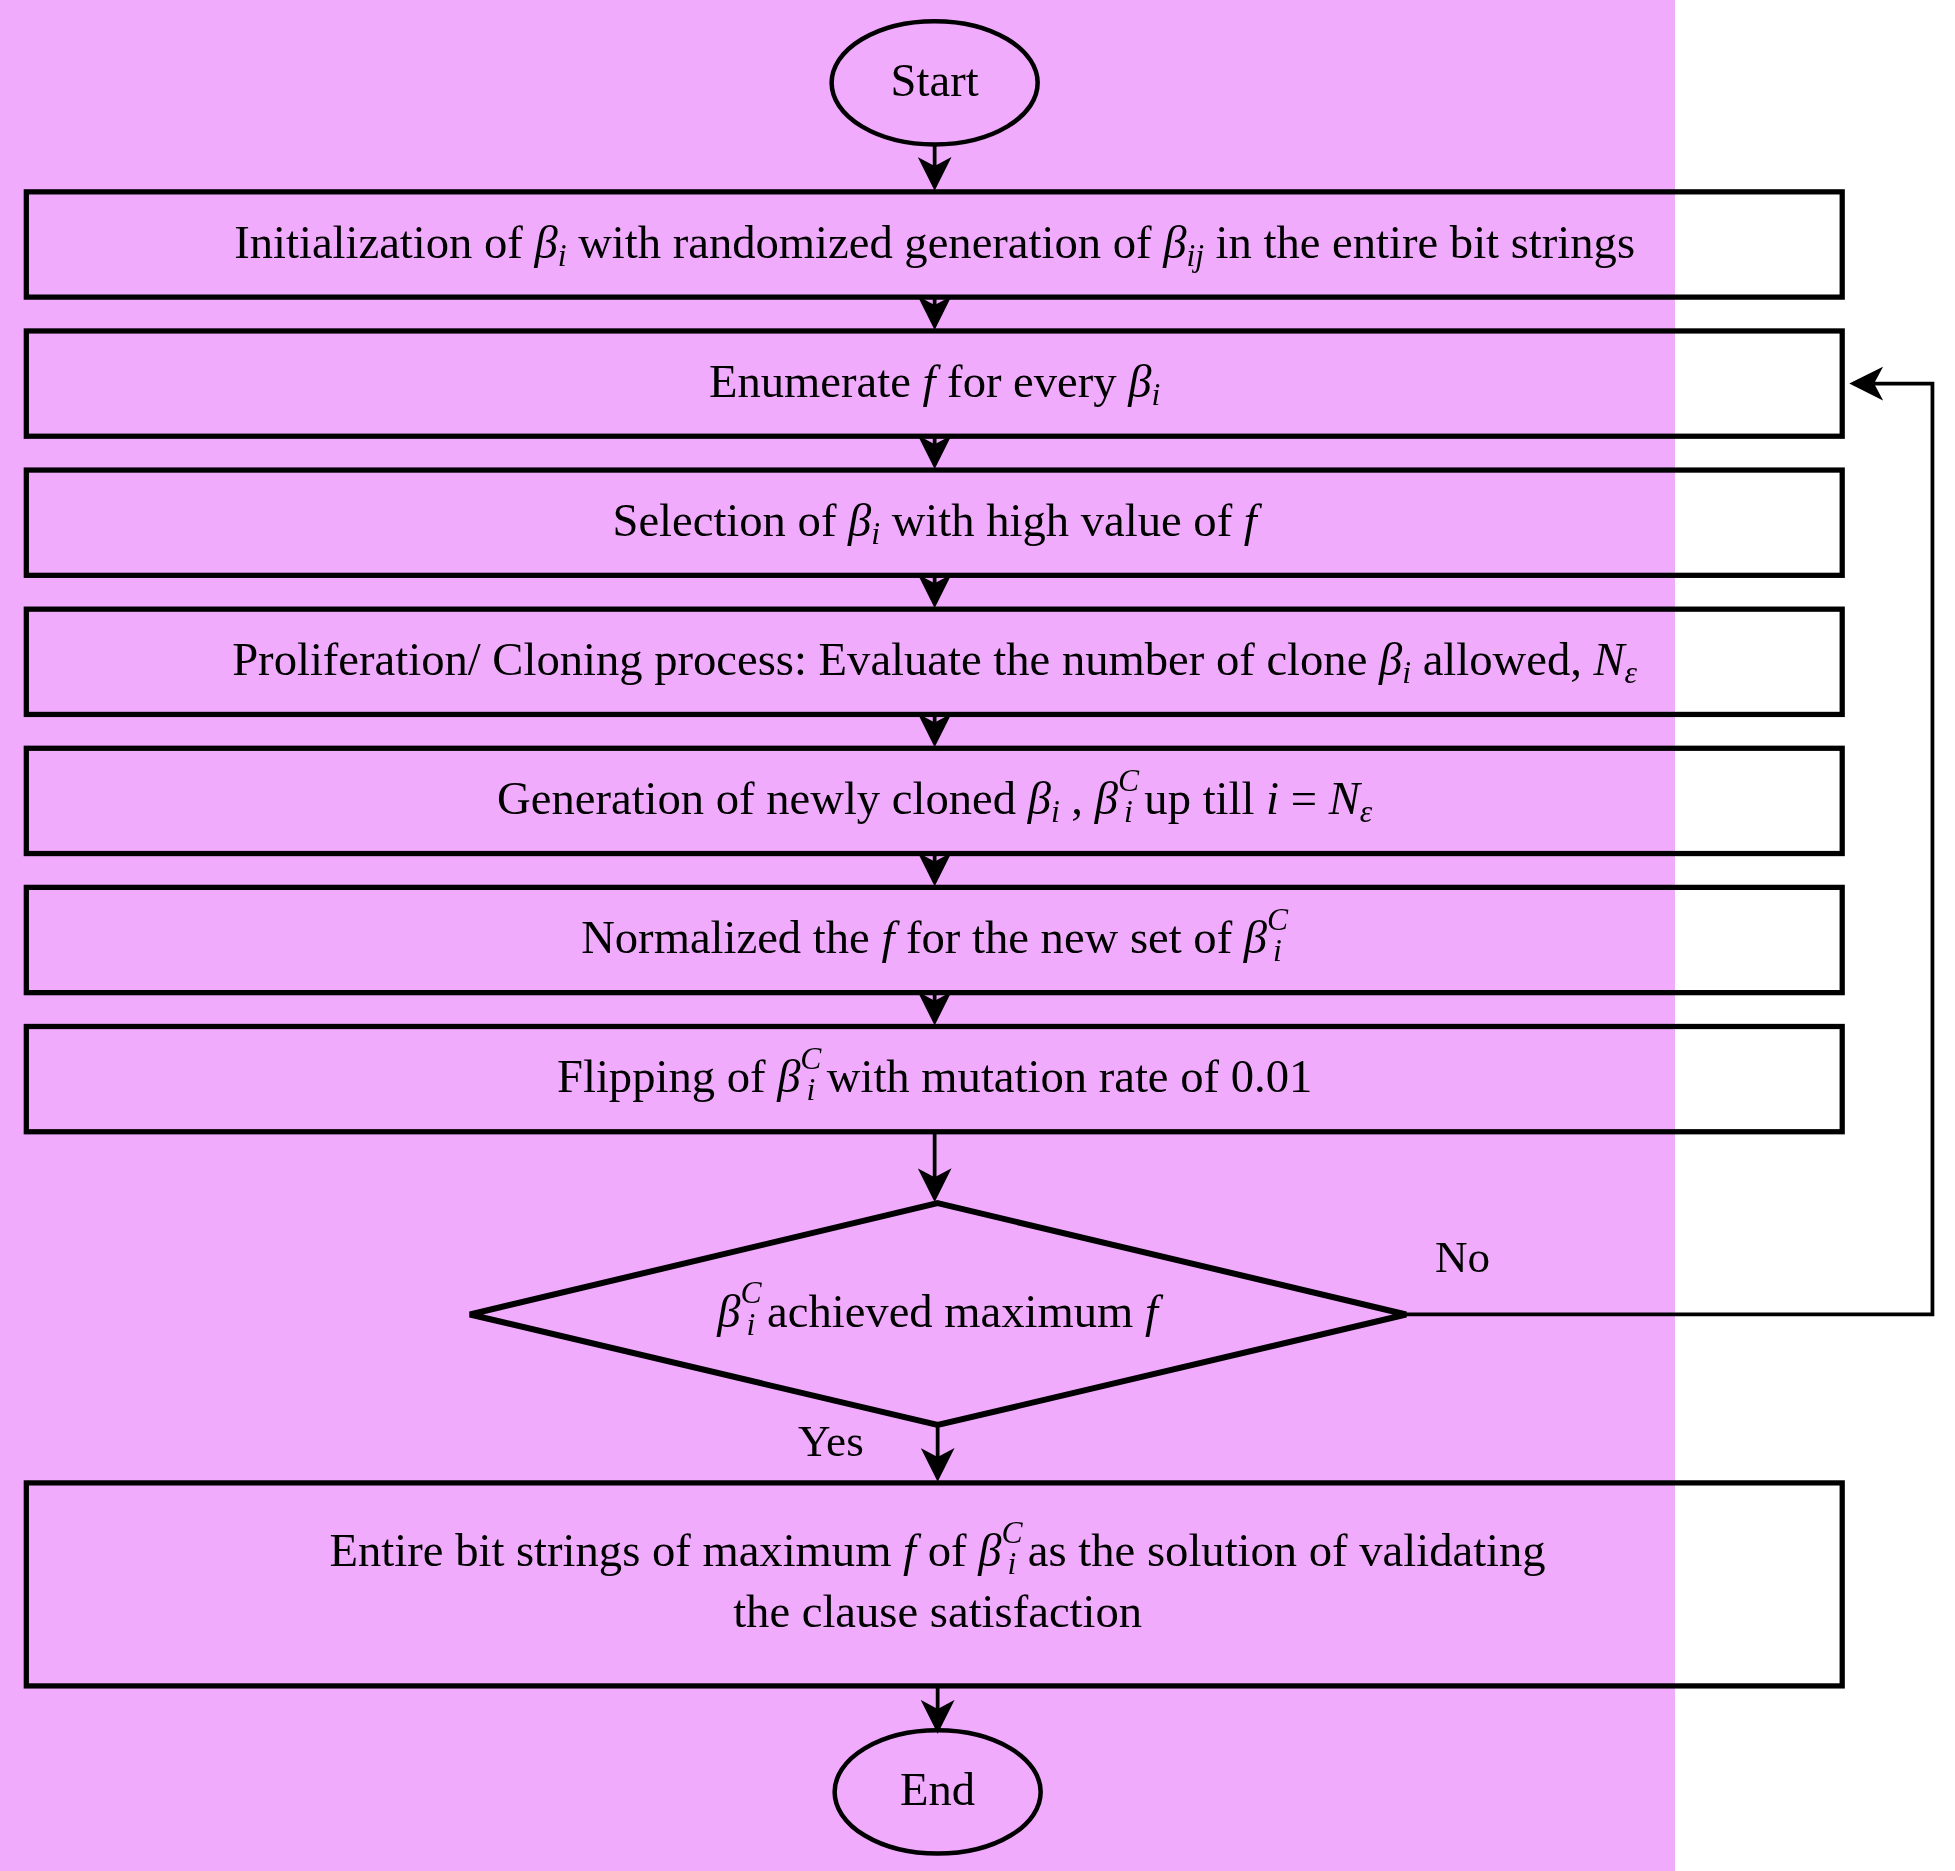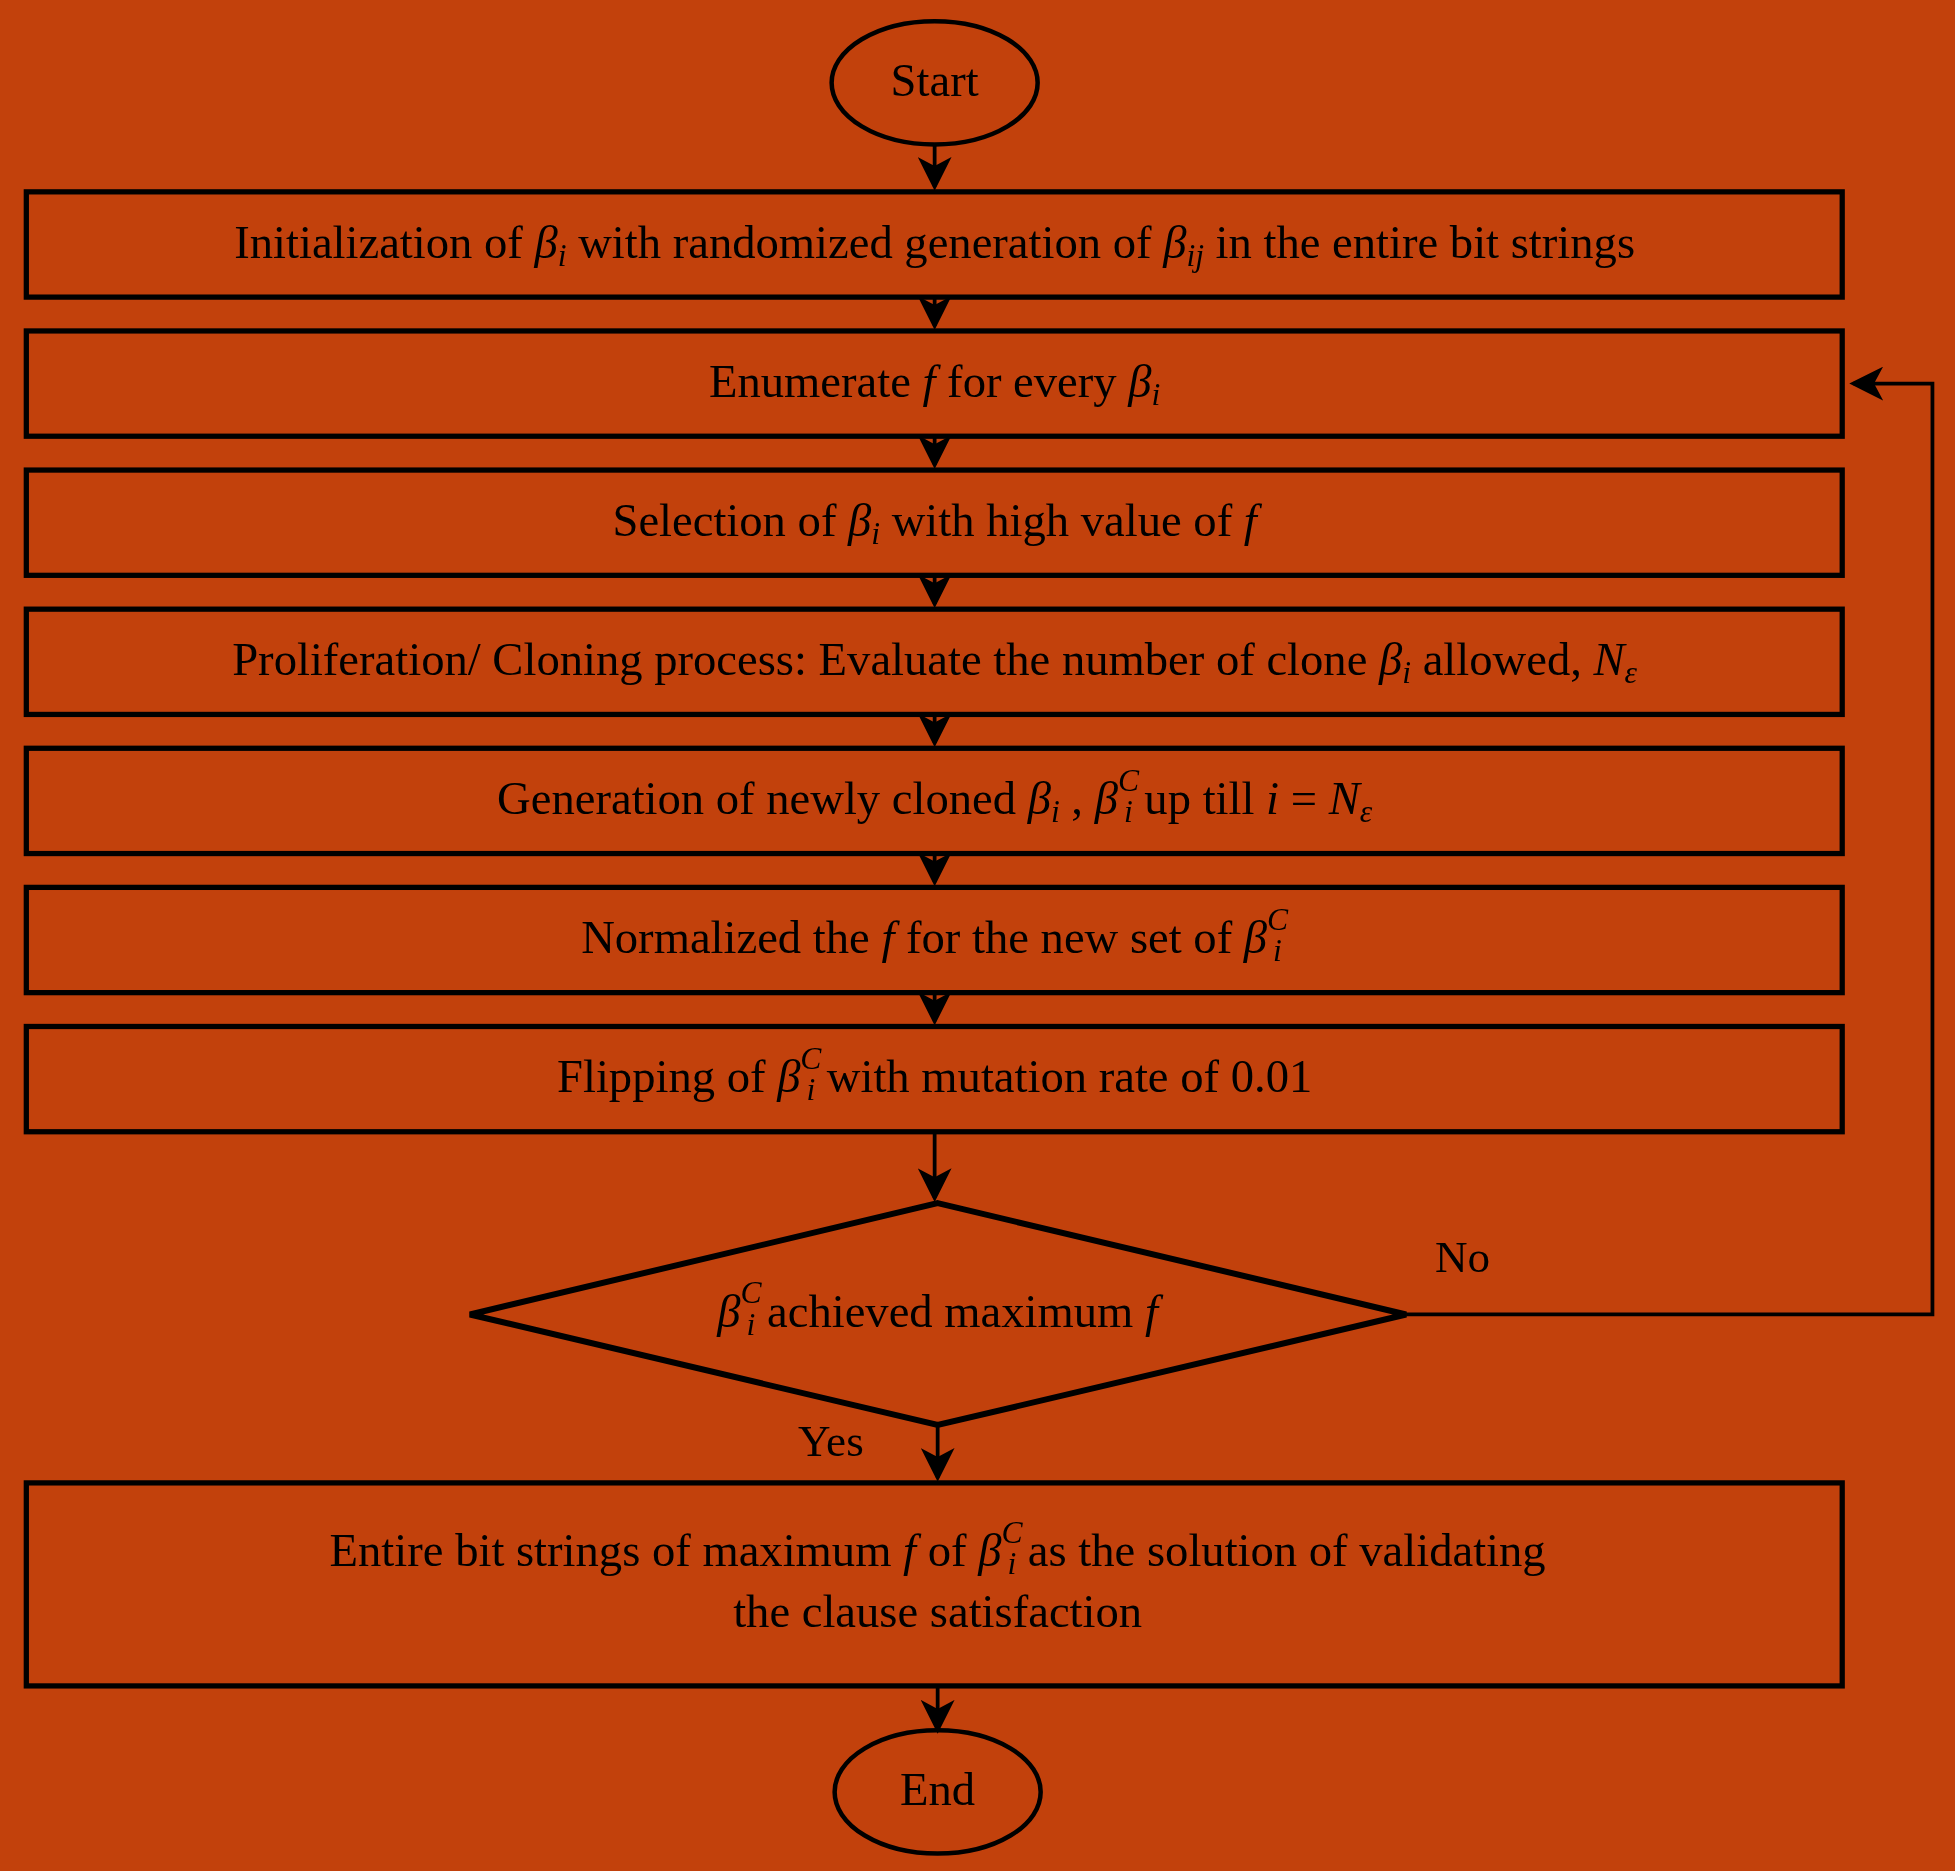--- a/index.html
+++ b/index.html
@@ -8,23 +8,23 @@
     background: #ffffff;
   }
   body {
     width: 1955px;
     height: 1871px;
     font-family: "Liberation Serif", serif;
     overflow: hidden;
   }
   #flowchart-root {
     position: relative;
-    width: 1955px;
+    width: 1675px;
     height: 1871px;
-    background: #c2410c;
+    background: #f0abfc;
   }
   svg.diagram {
     display: block;
     width: 1955px;
     height: 1871px;
   }
   .shape-fill { fill: #ffffff; }
   .shape-stroke {
     stroke: #000000;
     fill: none;

